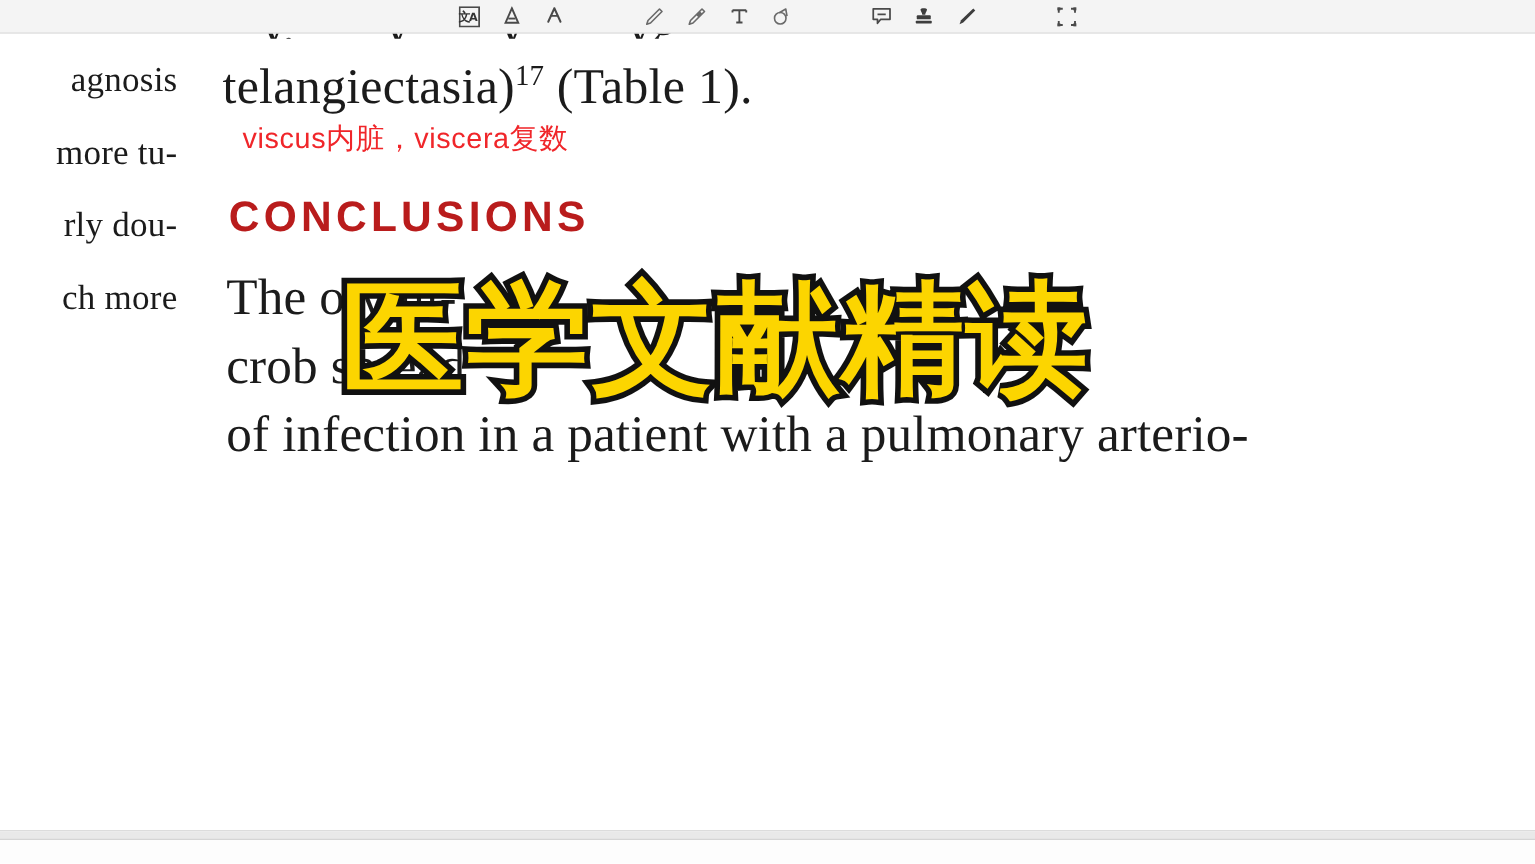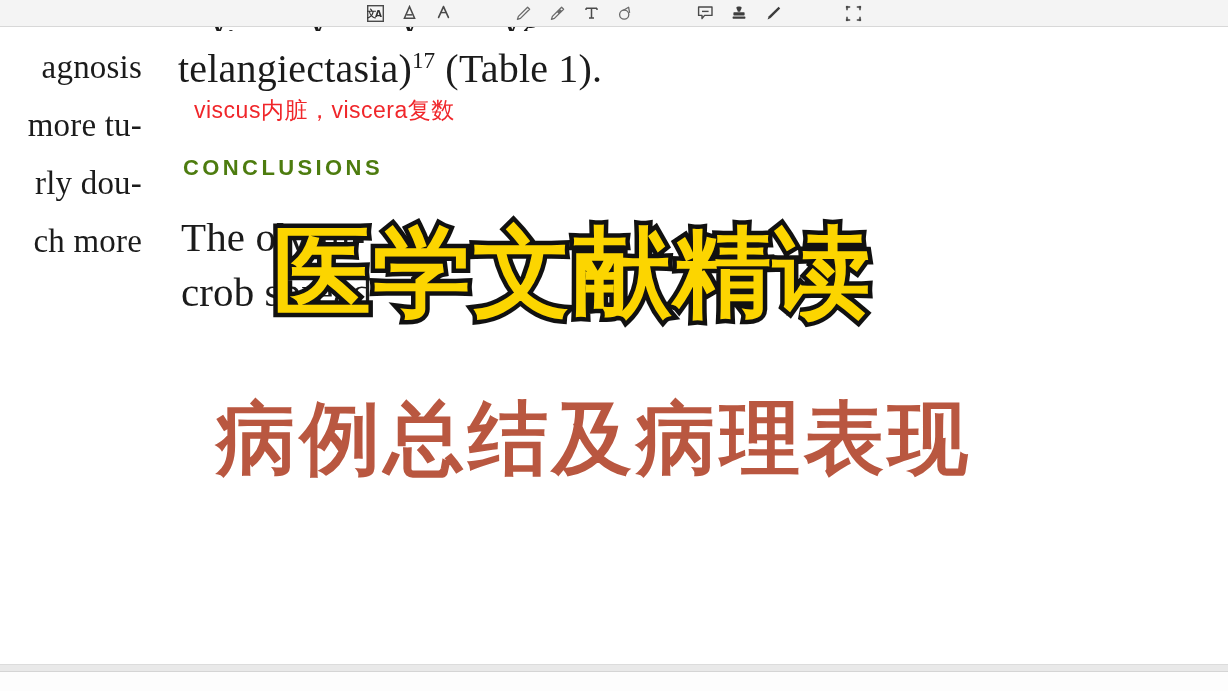--- a/index.html
+++ b/index.html
@@ -92,21 +92,21 @@
     position: absolute;
     left: 0;
     top: 0;
     width: 150px;
     height: 637px;
     overflow: hidden;
   }
   #left-col .doc-text {
     right: 8px;
     text-align: right;
-    font-size: 33px;
+    font-size: 28px;
     line-height: 1;
   }
 
   
   #right-col {
     position: absolute;
     left: 178px;
     top: 0;
     width: 1050px;
     height: 637px;
@@ -136,23 +136,23 @@
     letter-spacing: 0.5px;
   }
 
   
   #heading-conclusions {
     position: absolute;
     left: 5px;
     top: 128px;
     font-family: "Liberation Sans", sans-serif;
     font-weight: bold;
-    font-size: 22px;
+    font-size: 34px;
     letter-spacing: 3.4px;
-    color: #4d7c0f;
+    color: #b91c1c;
   }
 
   
   .body-line {
     position: absolute;
     left: 3px;
     font-family: "Liberation Serif", "DejaVu Serif", serif;
     font-size: 41px;
     color: #1b1b1b;
     white-space: nowrap;
@@ -350,25 +350,25 @@
       </div>
 
       <div class="doc-text" id="line-telangiectasia"><span>telangiectasia)</span><sup>17</sup><span> (Table 1).</span></div>
 
       <div id="annotation-red">viscus内脏，viscera复数</div>
 
       <div id="heading-conclusions">CONCLUSIONS</div>
 
       <div class="body-line" id="body-l1">The                                                    olymi-</div>
       <div class="body-line" id="body-l2">crob                                                  spread</div>
+      <div class="body-line" id="body-l3">of infection in a patient with a pulmonary arterio-</div>
 
     </div>
 
     <div id="overlay-title-yellow">医学文献精读</div>
-    <div id="overlay-title-red">病例总结及病理表现</div>
 
   </div>
 
   <div id="bottom-bar">
     <div id="bottom-bar-inner"></div>
   </div>
 
 </div>
 
 </body></html>

